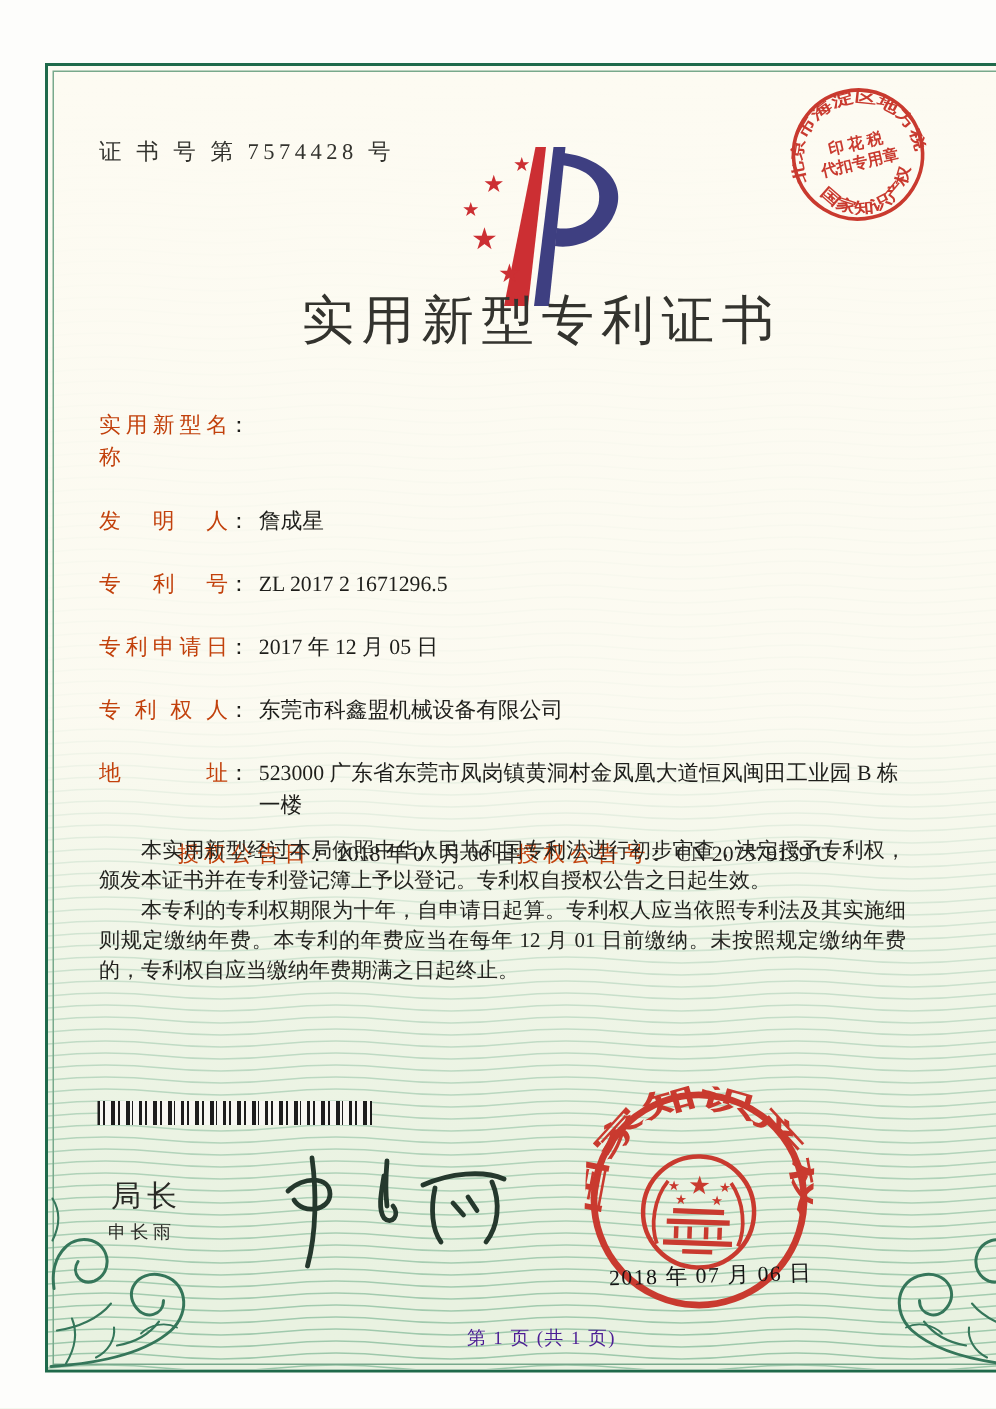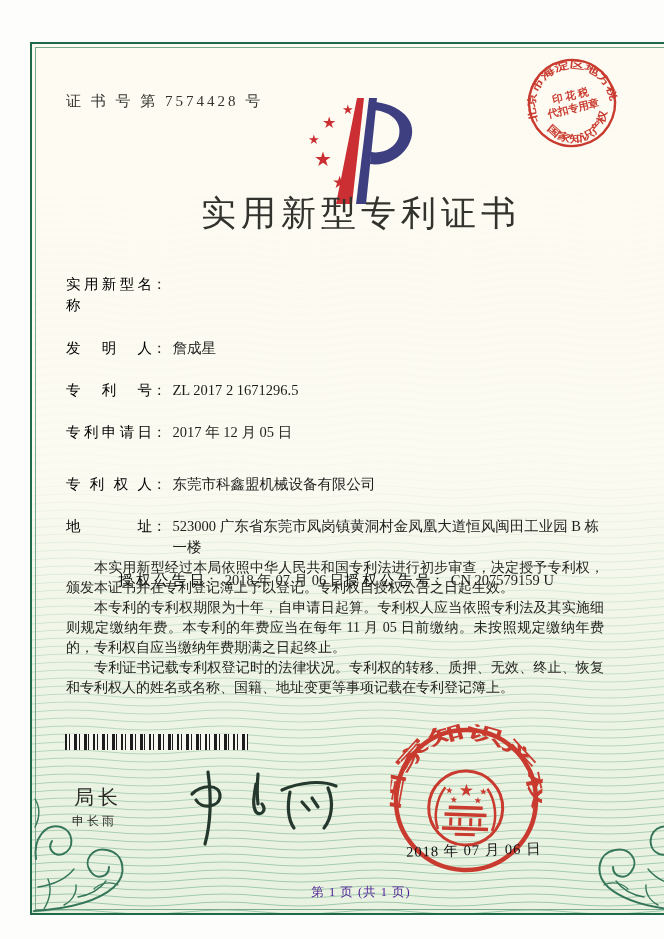--- a/index.html
+++ b/index.html
@@ -24,26 +24,26 @@
   .title{
     position:absolute;left:0;top:146px;width:100%;text-align:center;
     font-size:35px;letter-spacing:5px;color:#33332e;font-weight:500;
   }
   .fields{position:absolute;left:34px;top:230px;width:540px;font-size:14.5px;}
   .frow{display:flex;margin-bottom:20px;line-height:21px;}
   .frow-7{display:flex;justify-content:center;}
   .fpair{display:flex;line-height:21px;}
   .flabel{
     display:inline-block;width:86px;text-align:justify;text-align-last:justify;
-    color:#000000;flex:none;
+    color:#c2410c;flex:none;
   }
   .fcolon{flex:none;color:#1e1e1b;margin-right:6px;}
   .fvalue{color:#1e1e1b;max-width:438px;}
   .r1{margin-bottom:22px}.r2{margin-bottom:21px}.r3{margin-bottom:21px}
-  .r4{margin-bottom:31px}.r5{margin-bottom:21px}.r6{margin-bottom:12px}
+  .r4{margin-bottom:21px}.r5{margin-bottom:21px}.r6{margin-bottom:12px}
   .body-text{
     position:absolute;left:34px;top:514px;width:538px;
     font-size:14px;line-height:20px;text-align:justify;color:#23231f;
   }
   .body-text p{margin:0;text-indent:2em;}
   .barcode{
     position:absolute;left:33px;top:690px;width:183px;height:16px;
     background:repeating-linear-gradient(90deg,
       #1d1d1d 0 2px,#f7f7f2 2px 4px,#1d1d1d 4px 5px,#f7f7f2 5px 9px,
       #1d1d1d 9px 12px,#f7f7f2 12px 14px,#1d1d1d 14px 15px,#f7f7f2 15px 19px,
@@ -184,22 +184,21 @@
       <span class="fpair">
         <span class="flabel">授权公告号</span>
           <span class="fcolon">：</span>
         <span class="fvalue">CN 207579159 U</span>
       </span>
     </div>
   </div>
 
   <div class="body-text">
     <p>本实用新型经过本局依照中华人民共和国专利法进行初步审查，决定授予专利权，颁发本证书并在专利登记簿上予以登记。专利权自授权公告之日起生效。</p>
-    <p>本专利的专利权期限为十年，自申请日起算。专利权人应当依照专利法及其实施细则规定缴纳年费。本专利的年费应当在每年 11 月 05 日前缴纳。未按照规定缴纳年费的，专利权自应当缴纳年费期满之日起终止。</p>
-    <p>专利证书记载专利权登记时的法律状况。专利权的转移、质押、无效、终止、恢复和专利权人的姓名或名称、国籍、地址变更等事项记载在专利登记簿上。</p>
+    <p>本专利的专利权期限为十年，自申请日起算。专利权人应当依照专利法及其实施细则规定缴纳年费。本专利的年费应当在每年 12 月 01 日前缴纳。未按照规定缴纳年费的，专利权自应当缴纳年费期满之日起终止。</p>
   </div>
 
   <div class="barcode"></div>
 
   <div class="sign-title">局长</div>
   <div class="sign-name">申长雨</div>
 
   <svg class="signature" width="180" height="92" viewBox="0 0 180 92">
     <g fill="none" stroke="#25382d" stroke-width="3.2" stroke-linecap="round" stroke-linejoin="round">
       <path d="M22 34 C 32 24, 50 24, 50 36 C 50 47, 32 50, 26 40"></path>

